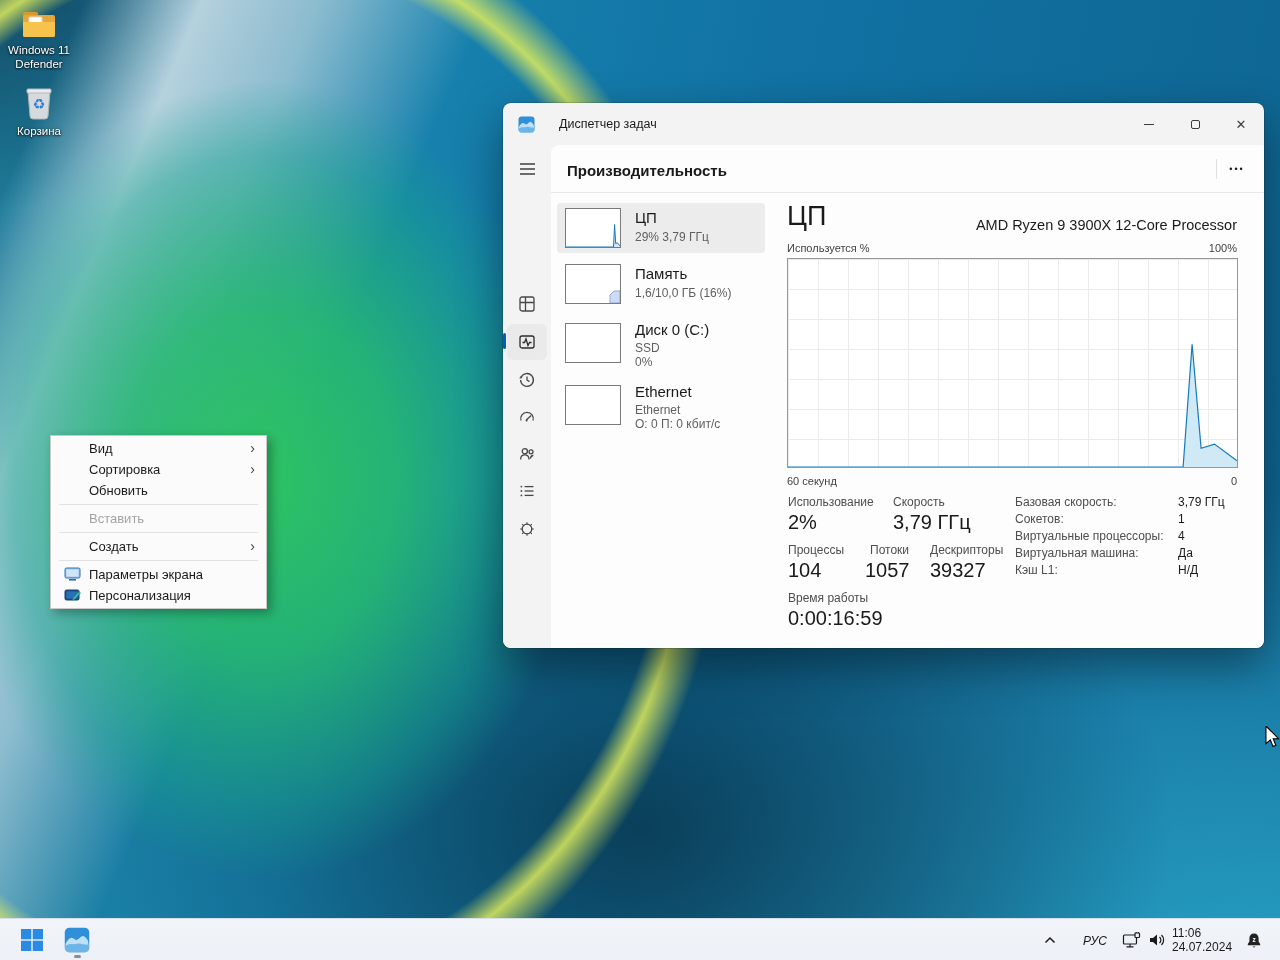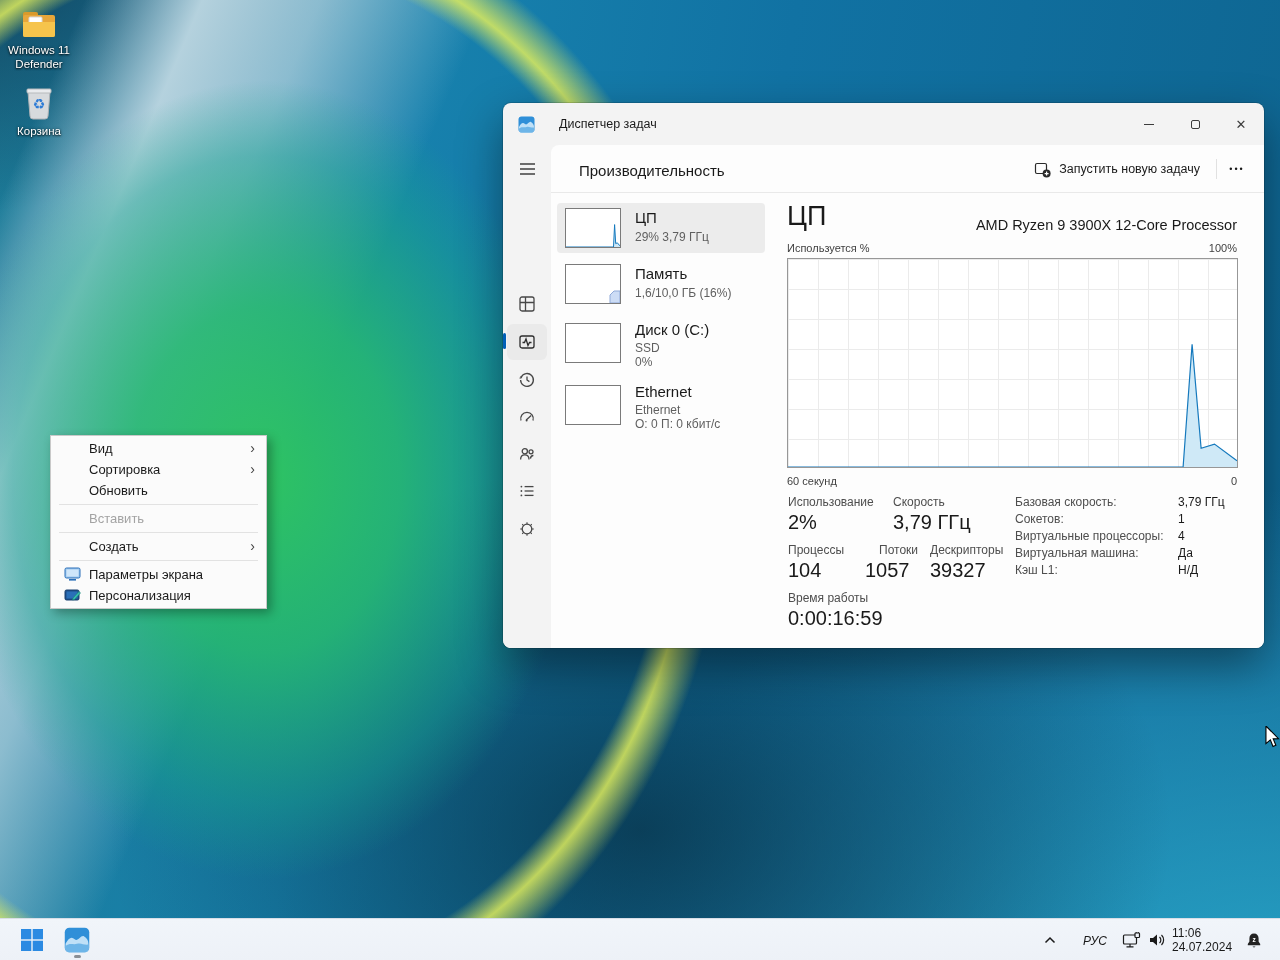--- a/index.html
+++ b/index.html
@@ -53,21 +53,21 @@
   .cap-min { width:10px; height:1px; background:#3c3c3c; }
   .cap-max { width:9px; height:9px; border:1px solid #3c3c3c; border-radius:2px; }
   .cap-close { font-size:13px; line-height:13px; }
 
   .rail { position:absolute; left:0; top:42px; width:48px; bottom:0; background:#f3f3f3; }
   .rail-item { position:absolute; left:4px; width:40px; height:36px; display:flex; align-items:center; justify-content:center; border-radius:6px; }
   .rail-item.sel { background:#eaeaea; }
   .rail-pill { position:absolute; left:0; width:3px; height:16px; border-radius:2px; background:#005fb8; }
 
   .content { position:absolute; left:48px; top:42px; right:0; bottom:0; background:#fdfdfd; border-top-left-radius:8px; }
-  .page-head { position:absolute; left:28px; top:17px; font-size:15px; font-weight:400; }
+  .page-head { position:absolute; left:16px; top:17px; font-size:15px; font-weight:700; }
   .head-sep { position:absolute; left:0; right:0; top:47px; height:1px; background:#e9e9e9; }
   .runtask { position:absolute; right:56px; top:10px; height:28px; display:flex; align-items:center; gap:8px; font-size:12.5px; padding:0 8px; border-radius:4px; }
   .head-vsep { position:absolute; right:47px; top:14px; width:1px; height:20px; background:#e1e1e1; }
   .more-btn { position:absolute; right:12px; top:10px; width:30px; height:28px; display:flex; align-items:center; justify-content:center; font-size:9px; letter-spacing:2px; }
 
   .perf-item { position:absolute; left:6px; width:208px; border-radius:4px; }
   .perf-item.sel { background:#ececec; }
   .thumb { position:absolute; left:8px; top:5px; width:56px; height:40px; background:#fff; border:1px solid #7a7a7a; }
   .perf-name { position:absolute; left:78px; top:6px; font-size:15px; }
   .perf-sub { position:absolute; left:78px; font-size:12px; color:#5f5f5f; white-space:nowrap; }
@@ -228,28 +228,20 @@
         <svg width="18" height="18" viewBox="0 0 18 18" fill="none" stroke="#474747" stroke-width="1.3">
           <circle cx="9" cy="9" r="4.8"></circle>
           <path d="M9 2.2 V4.2 M9 13.8 V15.8 M2.2 9 H4.2 M13.8 9 H15.8 M4.2 4.2 L5.6 5.6 M12.4 12.4 L13.8 13.8 M13.8 4.2 L12.4 5.6 M5.6 12.4 L4.2 13.8" stroke-width="1.1"></path>
         </svg>
       </div>
 
     </div>
 
     <div class="content">
       <div class="page-head">Производительность</div>
-      <div class="runtask">
-        <svg width="17" height="17" viewBox="0 0 17 17">
-          <rect x="1.5" y="2.5" width="11" height="10" rx="1.5" fill="none" stroke="#2a2a2a" stroke-width="1.2"></rect>
-          <circle cx="12.6" cy="12.6" r="4" fill="#2a2a2a"></circle>
-          <path d="M12.6 10.6 V14.6 M10.6 12.6 H14.6" stroke="#fff" stroke-width="1.2"></path>
-        </svg>
-        <span>Запустить новую задачу</span>
-      </div>
       <div class="head-vsep"></div>
       <div class="more-btn">•••</div>
       <div class="head-sep"></div>
 
       <div class="perf-item sel" style="top:58px;height:50px;">
         <div class="thumb">
           <svg width="54" height="38" viewBox="0 0 54 38" preserveAspectRatio="none">
             <polygon id="cpu-thumb-poly" fill="#cfe9f7" points="0.0,38.0 47.5,38.0 48.6,15.6 49.7,34.6 51.3,33.8 54.0,36.9 54,38 0,38"></polygon>
             <polyline id="cpu-thumb-line" fill="none" stroke="#1579bd" stroke-width="1" points="0.0,38.0 47.5,38.0 48.6,15.6 49.7,34.6 51.3,33.8 54.0,36.9"></polyline>
           </svg>
@@ -298,21 +290,21 @@
       <div class="ax" style="left:236px;top:330px;">60 секунд</div>
       <div class="ax" style="right:27px;top:330px;">0</div>
 
       <div class="stat-lbl" style="left:237px;top:350px;">Использование</div>
       <div class="stat-val" style="left:237px;top:366px;">2%</div>
       <div class="stat-lbl" style="left:342px;top:350px;">Скорость</div>
       <div class="stat-val" style="left:342px;top:366px;">3,79 ГГц</div>
 
       <div class="stat-lbl" style="left:237px;top:398px;">Процессы</div>
       <div class="stat-val" style="left:237px;top:414px;">104</div>
-      <div class="stat-lbl" style="left:328px;top:398px;">Потоки</div>
+      <div class="stat-lbl" style="left:319px;top:398px;">Потоки</div>
       <div class="stat-val" style="left:314px;top:414px;">1057</div>
       <div class="stat-lbl" style="left:379px;top:398px;">Дескрипторы</div>
       <div class="stat-val" style="left:379px;top:414px;">39327</div>
 
       <div class="stat-lbl" style="left:237px;top:446px;">Время работы</div>
       <div class="stat-val" style="left:237px;top:462px;">0:00:16:59</div>
 
       <div class="det-lbl" style="top:350px;">Базовая скорость:</div>
       <div class="det-val" style="top:350px;">3,79 ГГц</div>
       <div class="det-lbl" style="top:367px;">Сокетов:</div>

